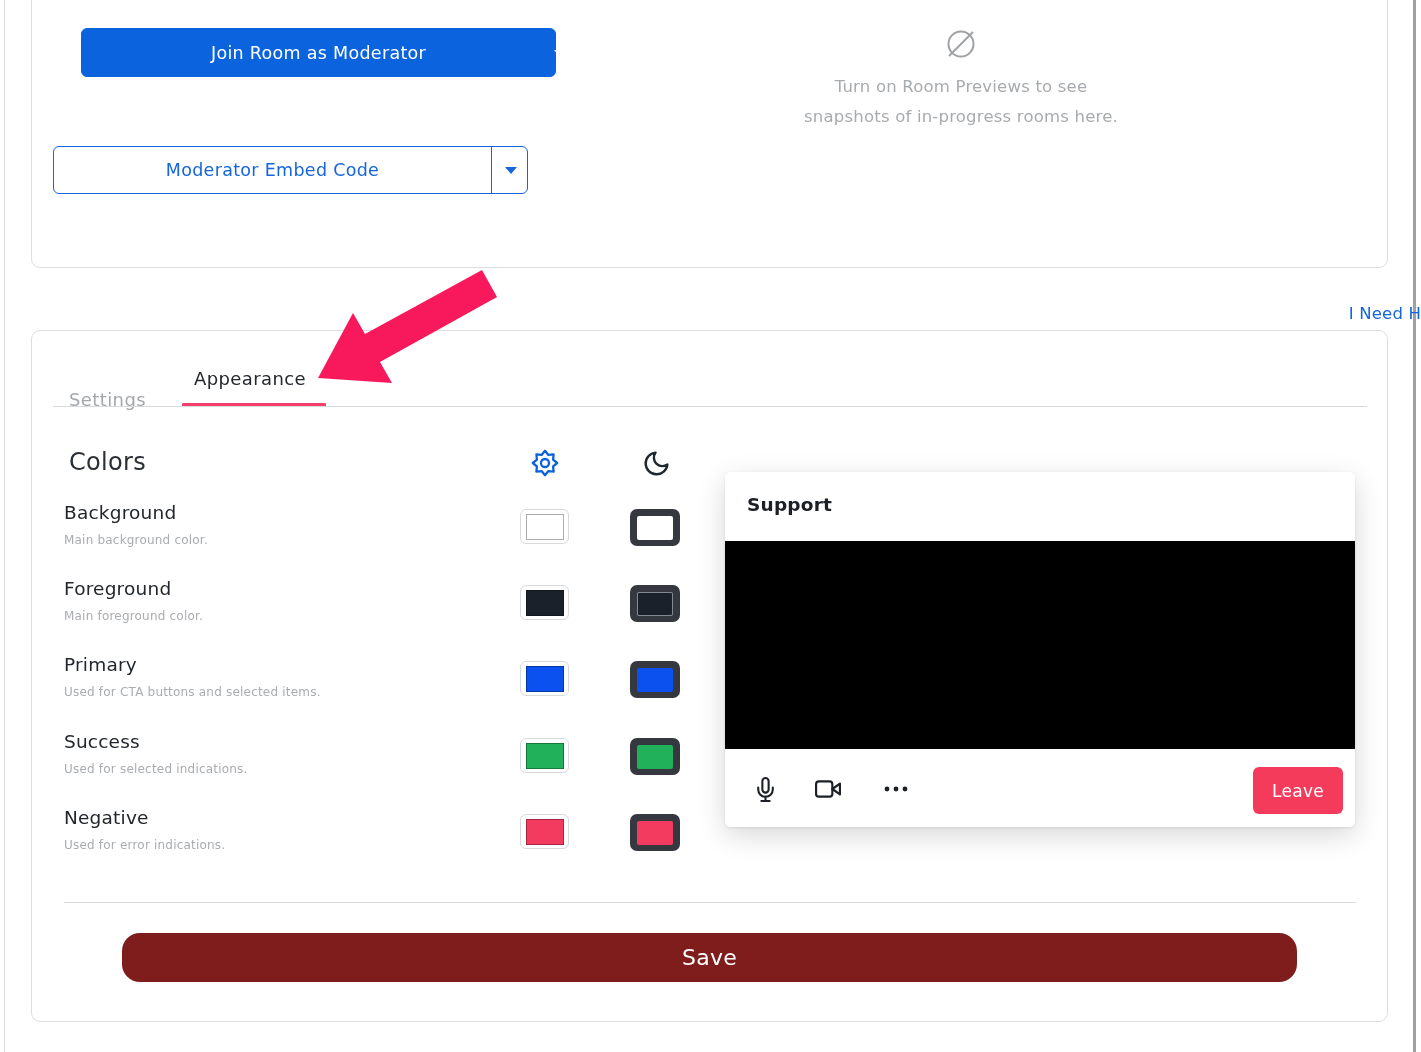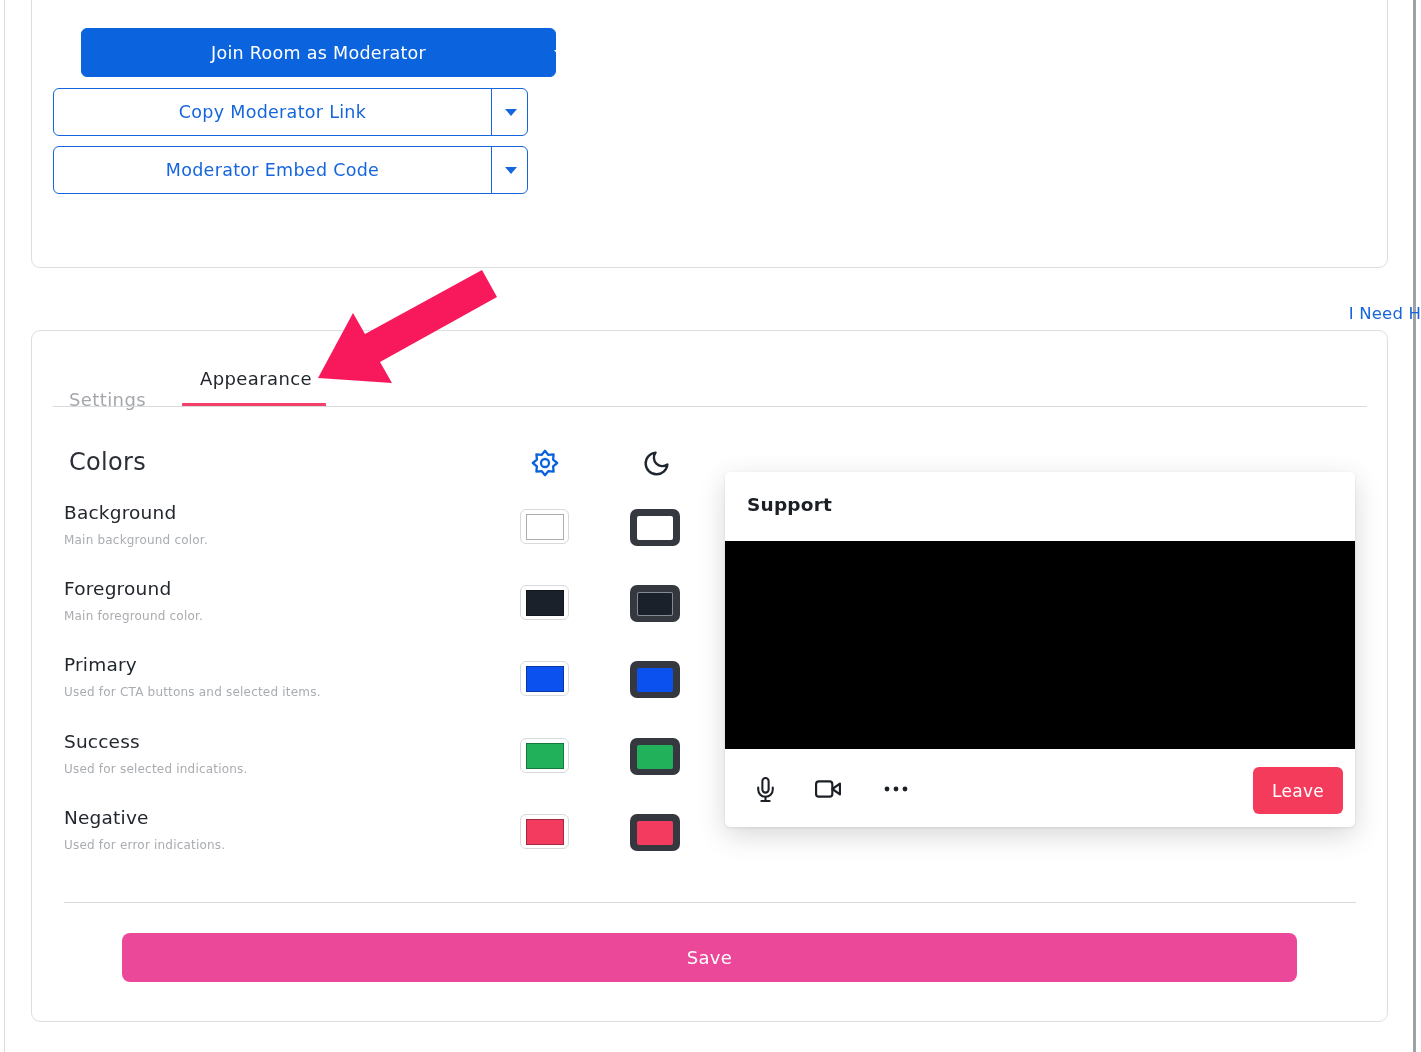--- a/index.html
+++ b/index.html
@@ -51,61 +51,64 @@
   .sw-dark .fill.outlined { border:1px solid rgba(160,165,172,.8); }
 
   
   .preview-card { background:#fff; border-radius:5px;
      box-shadow:0 8px 28px rgba(0,0,0,.16), 0 1px 3px rgba(0,0,0,.08); }
   .preview-title { font-size:18.5px; font-weight:600; color:#1b1f26; letter-spacing:.2px; }
   .video-black { background:#000; }
   .leave-btn { background:#f43b5c; color:#fff; font-size:17px; border-radius:6px;
      display:flex; align-items:center; justify-content:center; cursor:pointer; letter-spacing:.3px; }
 
-  .save-btn { background:#ec4899; color:#fff; font-size:18px; border-radius:8px;
+  .save-btn { background:#7f1d1d; color:#fff; font-size:22px; border-radius:18px;
      display:flex; align-items:center; justify-content:center; cursor:pointer; letter-spacing:.3px; }
 
   .icon-btn { cursor:pointer; display:flex; align-items:center; justify-content:center; }
 </style>
 </head>
 <body>
 
 <div id="stage">
 
   <div class="abs edge-left"></div>
   <div class="abs edge-right"></div>
 
   <div class="abs card" style="left:31px; top:-12px; width:1357px; height:280px;">
 
     <div class="abs btn btn-primary" style="left:21px; top:39px; width:475px; height:49px;margin-left:28px;">
       <span>Join Room as Moderator</span>
       <span class="abs caret" style="left:472px; top:21px;"></span>
     </div>
 
-    <div class="abs btn btn-outline" style="left:21px; top:99px; width:475px; height:48px;">
-      <span style="margin-right:36px">Copy Moderator Link</span>
-      <span class="vsep" style="left:437px;"></span>
-      <span class="abs caret blue" style="left:451px; top:20px;"></span>
-    </div>
 
     <div class="abs btn btn-outline" style="left:21px; top:157px; width:475px; height:48px;">
       <span style="margin-right:36px">Moderator Embed Code</span>
       <span class="vsep" style="left:437px;"></span>
       <span class="abs caret blue" style="left:451px; top:20px;"></span>
     </div>
 
 
+    <div class="abs" style="left:729px; top:36px; width:400px; text-align:center;">
+      <svg width="38" height="38" viewBox="0 0 38 38">
+        <circle cx="19" cy="19" r="12.5" fill="none" stroke="#9fa2a5" stroke-width="2"></circle>
+        <line x1="7" y1="31" x2="31" y2="7" stroke="#9fa2a5" stroke-width="2"></line>
+      </svg>
+      <div class="previews-note" style="margin-top:5px;">Turn on Room Previews to see</div>
+      <div class="previews-note">snapshots of in-progress rooms here.</div>
+    </div>
   </div>
 
   <div class="abs help-link" style="left:1147px; top:304px; width:300px;">I Need Help</div>
 
   <div class="abs card" style="left:31px; top:330px; width:1357px; height:692px;">
 
     <div class="abs tab inactive" style="left:37px; top:37px;">Settings</div>
-    <div class="abs tab active" style="left:168px; top:37px;text-align:center;">Appearance</div>
+    <div class="abs tab active" style="left:162px; top:37px;text-align:center;">Appearance</div>
     <div class="abs tab-underline" style="left:150px; top:72px; width:144px;"></div>
     <div class="abs hdiv" style="left:21px; top:75px; width:1314px;"></div>
 
     <div class="abs section-title" style="left:37px; top:117px;">Colors</div>
 
     <div class="abs icon-btn" style="left:497px; top:116px; width:32px; height:32px;">
       <svg width="30" height="30" viewBox="0 0 30 30">
         <polygon points="15,2.8 18.4,6.9 23.6,6.4 23.1,11.6 27.2,15 23.1,18.4 23.6,23.6 18.4,23.1 15,27.2 11.6,23.1 6.4,23.6 6.9,18.4 2.8,15 6.9,11.6 6.4,6.4 11.6,6.9" fill="none" stroke="#0b62dd" stroke-width="2.3" stroke-linejoin="round"></polygon>
         <circle cx="15" cy="15" r="4" fill="none" stroke="#0b62dd" stroke-width="2.3"></circle>
       </svg>

